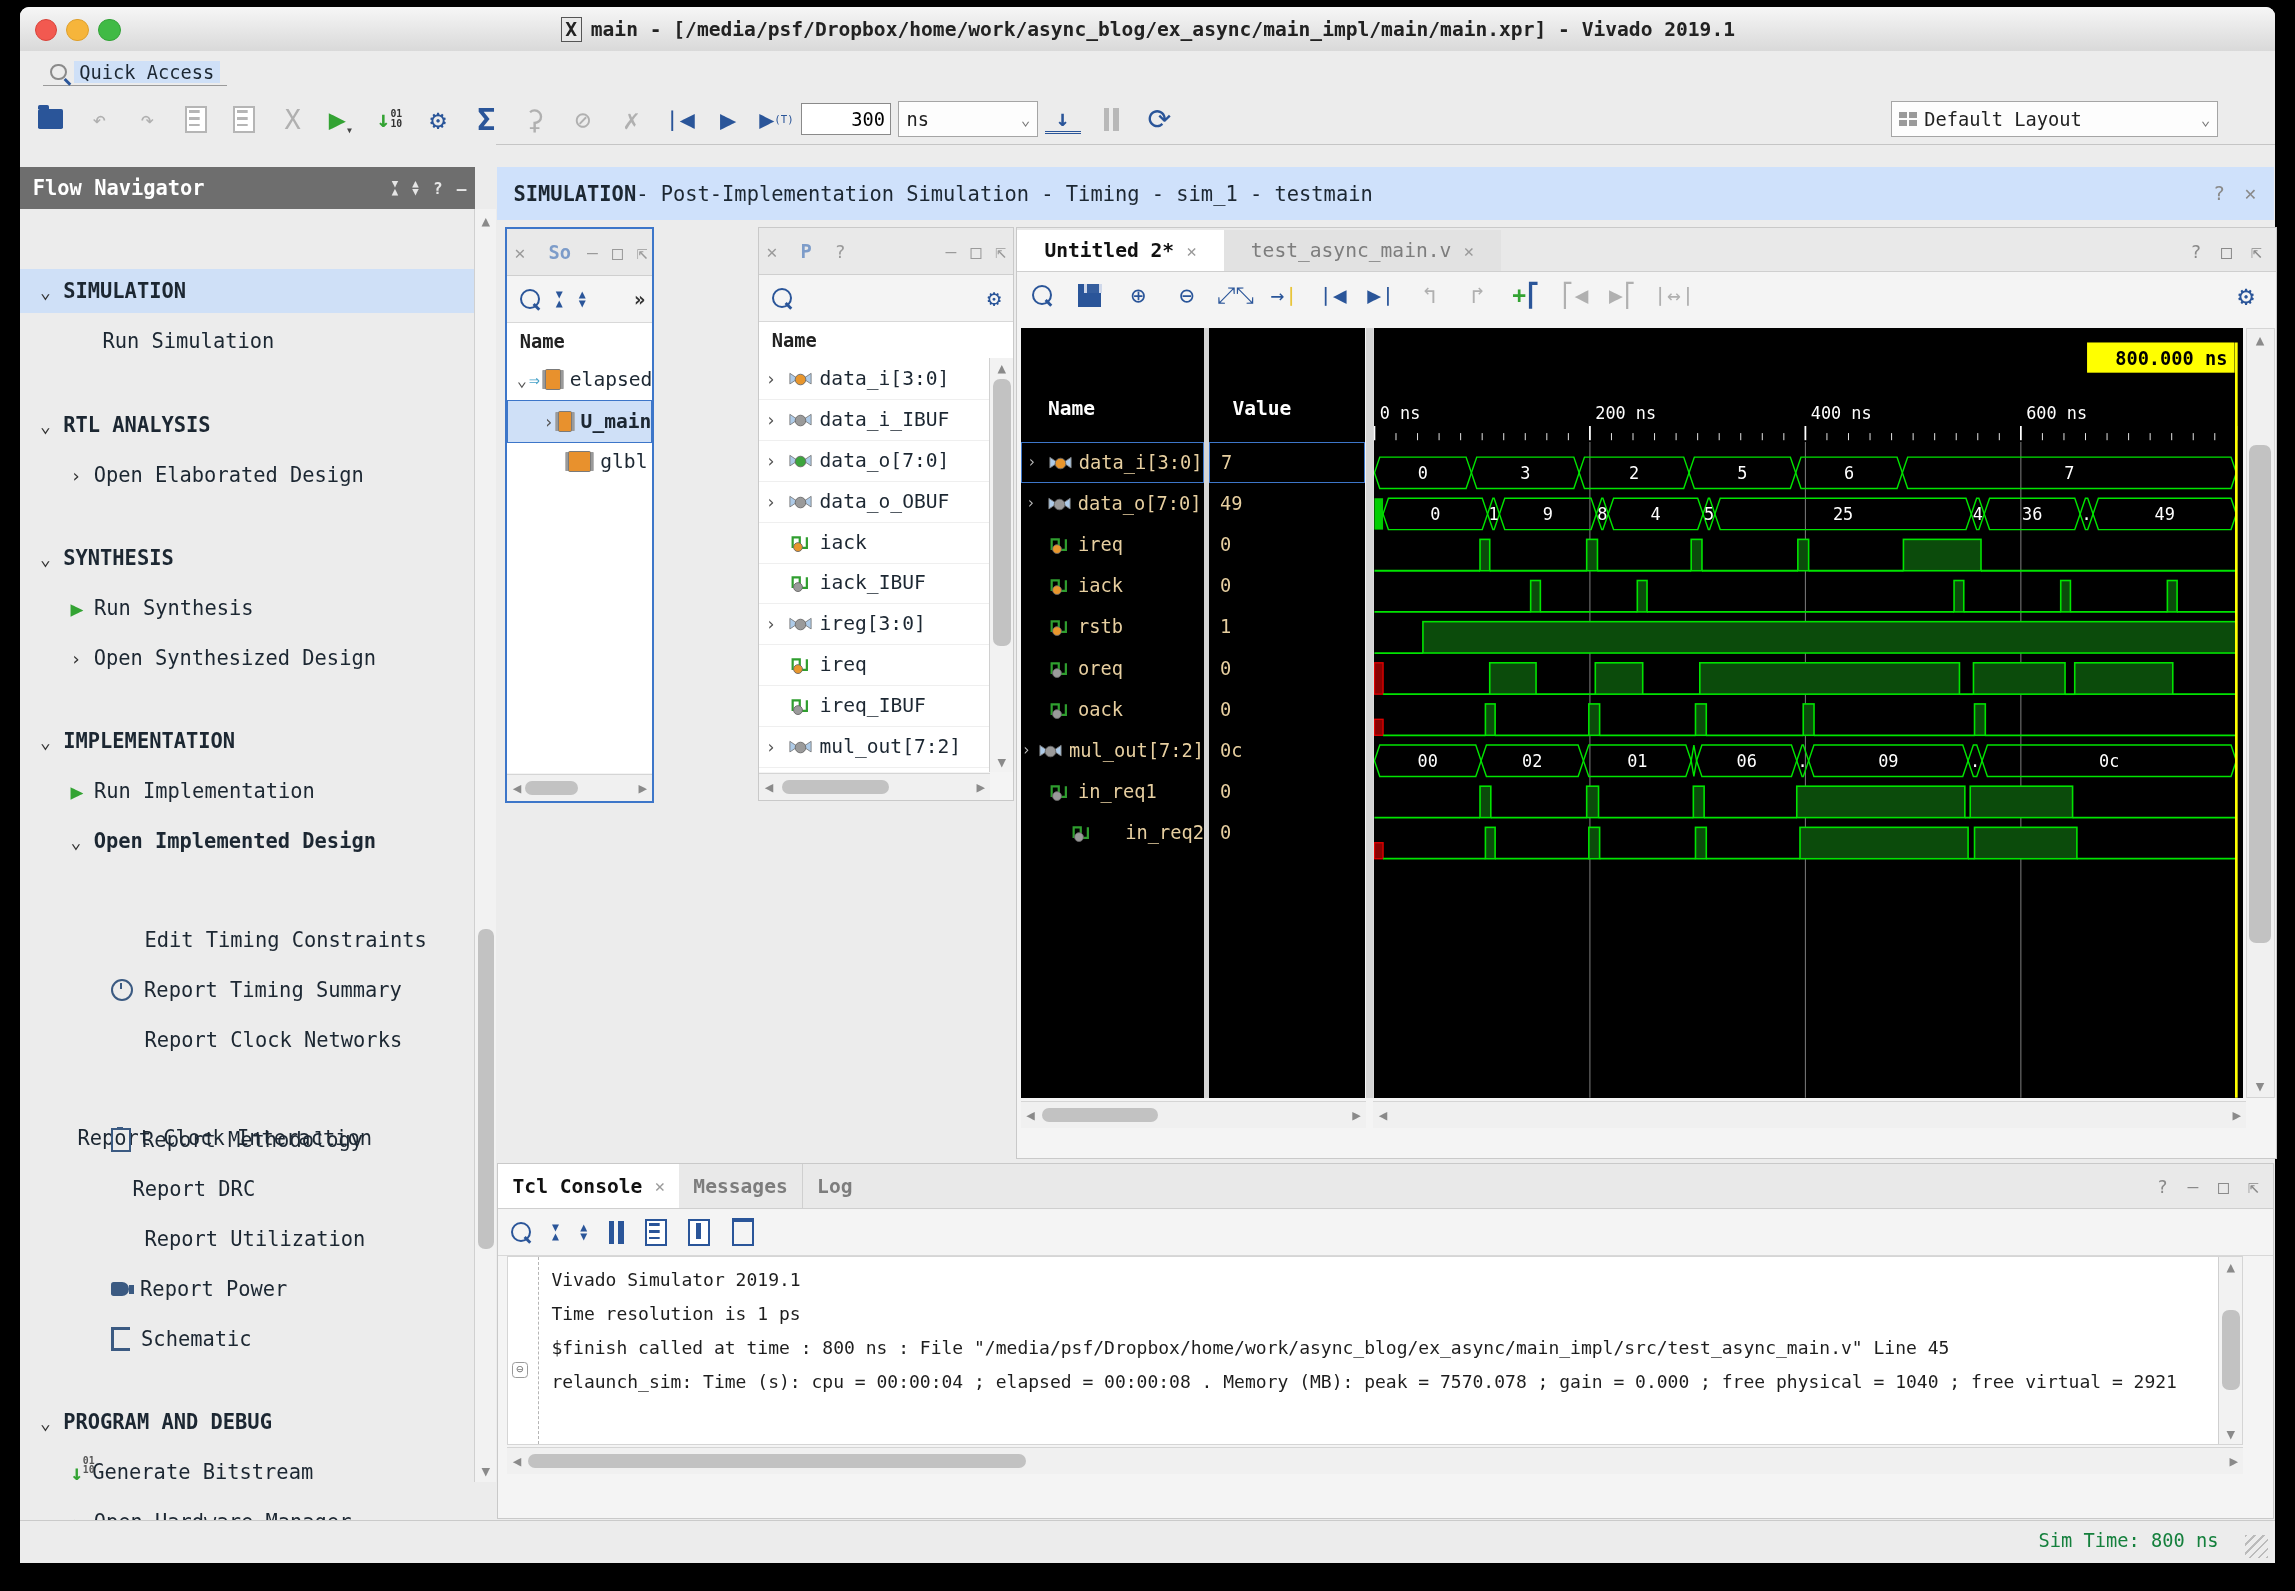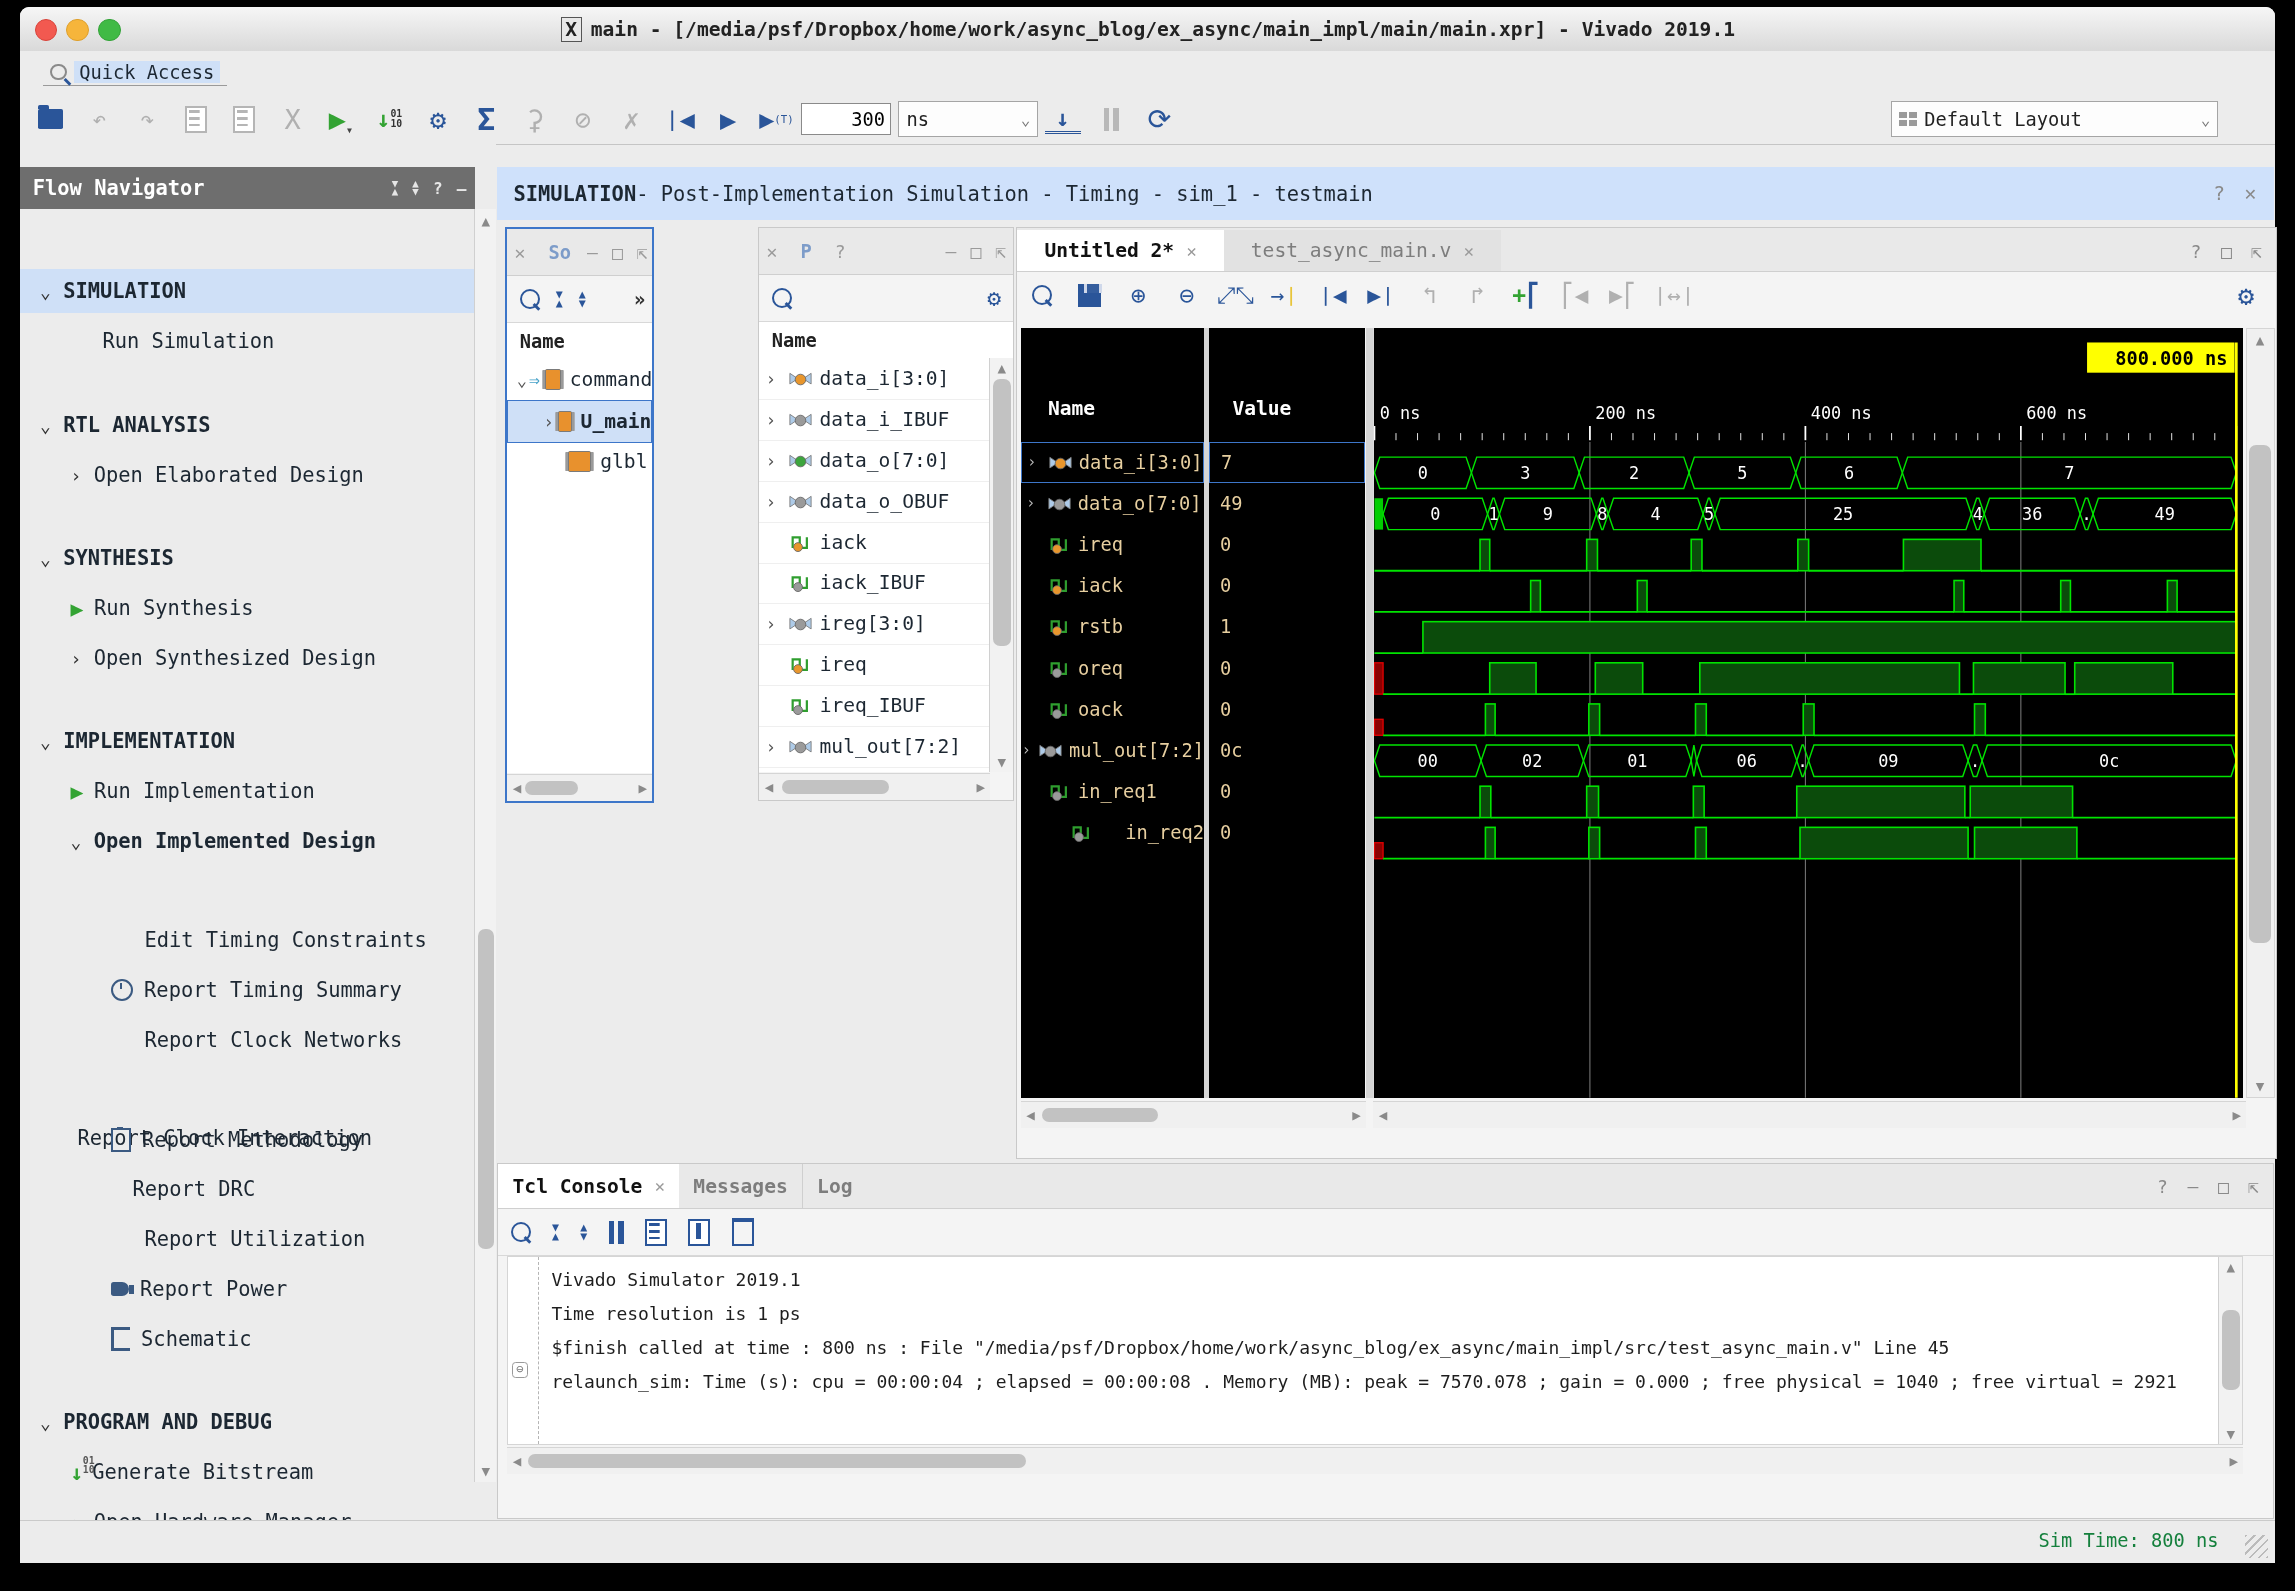--- a/index.html
+++ b/index.html
@@ -280,21 +280,21 @@
         <span class="updown">▼<span>▲</span></span>
         <span class="updown">▲<span>▼</span></span>
         <span style="margin-left:auto;margin-right:7.1px;color:#333;font-weight:bold;">»</span>
       </div>
       <div class="colhdr">Name</div>
       <div id="scope-body" class="treebody" style="position:absolute;left:0;right:0;top:130px;bottom:28.4px;">
           <div class="trow" style="top:0px;left:0;right:0;padding-left:7.1px;">
             <span class="expn">⌄</span>
             <span style="color:#4aa3c9;font-size:18px;margin-right:1.8px;">⇒</span>
             <span class="chip"></span>
-            <span>command</span>
+            <span>elapsed</span>
           </div>
           <div class="trow" style="top:41px;left:0;right:0;padding-left:34px;background:#cfe0f7;border:0.9px solid #3d76c9;">
             <span class="expn">›</span>
             <span class="chip"></span>
             <span style="font-weight:bold;">U_main</span>
           </div>
           <div class="trow" style="top:82px;left:0;right:0;padding-left:34px;">
             <span class="expn">&nbsp;</span>
             <span class="chip"></span>
             <span>glbl</span>

